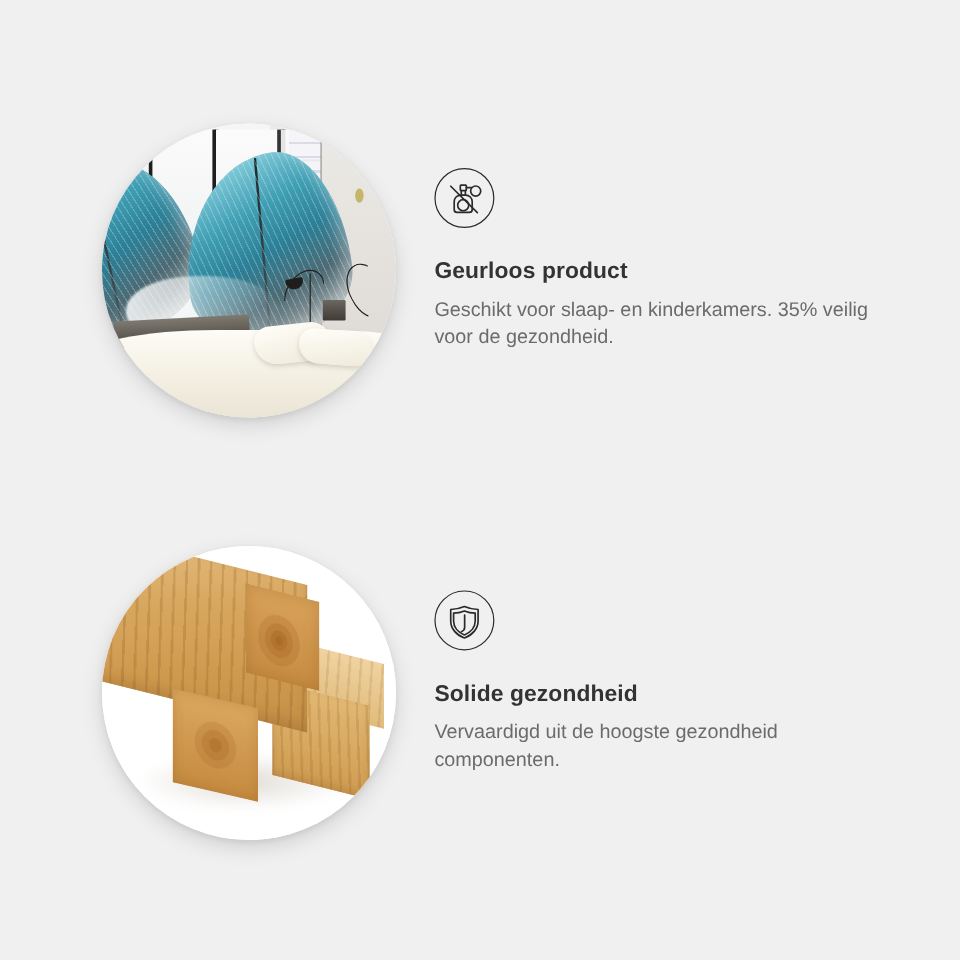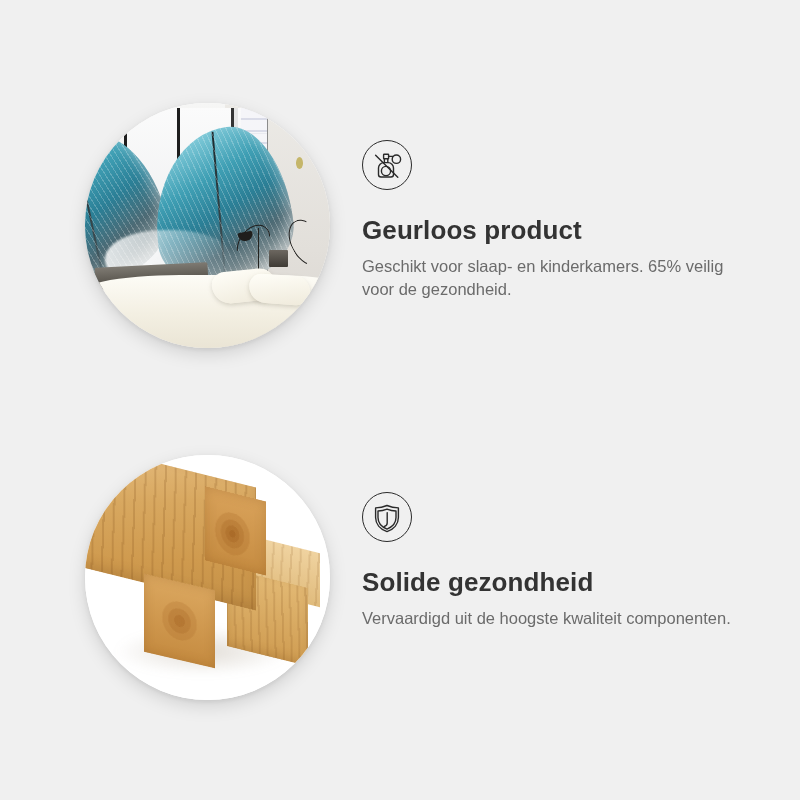--- a/index.html
+++ b/index.html
@@ -314,21 +314,21 @@
     height: 50px;
     border: 1.6px solid #2a2a2a;
     border-radius: 50%;
     display: block;
     box-sizing: border-box;
   }
   .icon-badge svg { display: block; }
 
   .feature-title {
     margin: 26px 0 0 0;
-    font-size: 26px;
+    font-size: 19px;
     font-weight: bold;
     color: #333333;
     letter-spacing: .1px;
     line-height: 1.15;
     font-family: "Liberation Sans", sans-serif;
   }
   .feature-desc {
     margin: 9px 0 0 0;
     font-size: 16.5px;
     color: #6b6b6b;
@@ -385,21 +385,21 @@
           <circle cx="33.4" cy="18.2" r="4.2"></circle>
 
           <circle cx="23" cy="30" r="4.6"></circle>
 
           <path d="M12.6 14.2 L34.8 36.2"></path>
         </svg>
       </span>
 
       <h2 class="feature-title">Geurloos product</h2>
 
-      <p class="feature-desc">Geschikt voor slaap- en kinderkamers. 65% veilig voor de gezondheid.</p>
+      <p class="feature-desc">Geschikt voor slaap- en kinderkamers. 35% veilig voor de gezondheid.</p>
     </div>
   </section>
 
   <section class="feature-block block-2">
 
     <div class="photo-circle">
       <div class="photo-inner wood-scene">
         <div class="wood-shadow"></div>
         <div class="wood beam-right-top"></div>
         <div class="wood beam-right-front"></div>
@@ -416,17 +416,17 @@
           <path d="M24 12.5 c-3.6 1.6 -7.4 2.4 -11.4 2.4 v9.6 c0 6.2 4.4 11.6 11.4 14.1 c7 -2.5 11.4 -7.9 11.4 -14.1 v-9.6 c-4 0 -7.8 -0.8 -11.4 -2.4 z"></path>
 
           <path d="M24 16.2 c-2.9 1.2 -6 1.8 -9 1.8 v6.6 c0 5 3.6 9.4 9 11.5 c5.4 -2.1 9 -6.5 9 -11.5 v-6.6 c-3 0 -6.1 -0.6 -9 -1.8 z"></path>
 
           <path d="M24.2 19.6 v10.4 c0 1.7 -1.2 2.9 -2.8 3.4"></path>
         </svg>
       </span>
 
       <h2 class="feature-title">Solide gezondheid</h2>
 
-      <p class="feature-desc">Vervaardigd uit de hoogste kwaliteit componenten.</p>
+      <p class="feature-desc">Vervaardigd uit de hoogste gezondheid componenten.</p>
     </div>
   </section>
 
 </div>
 
 </body></html>

